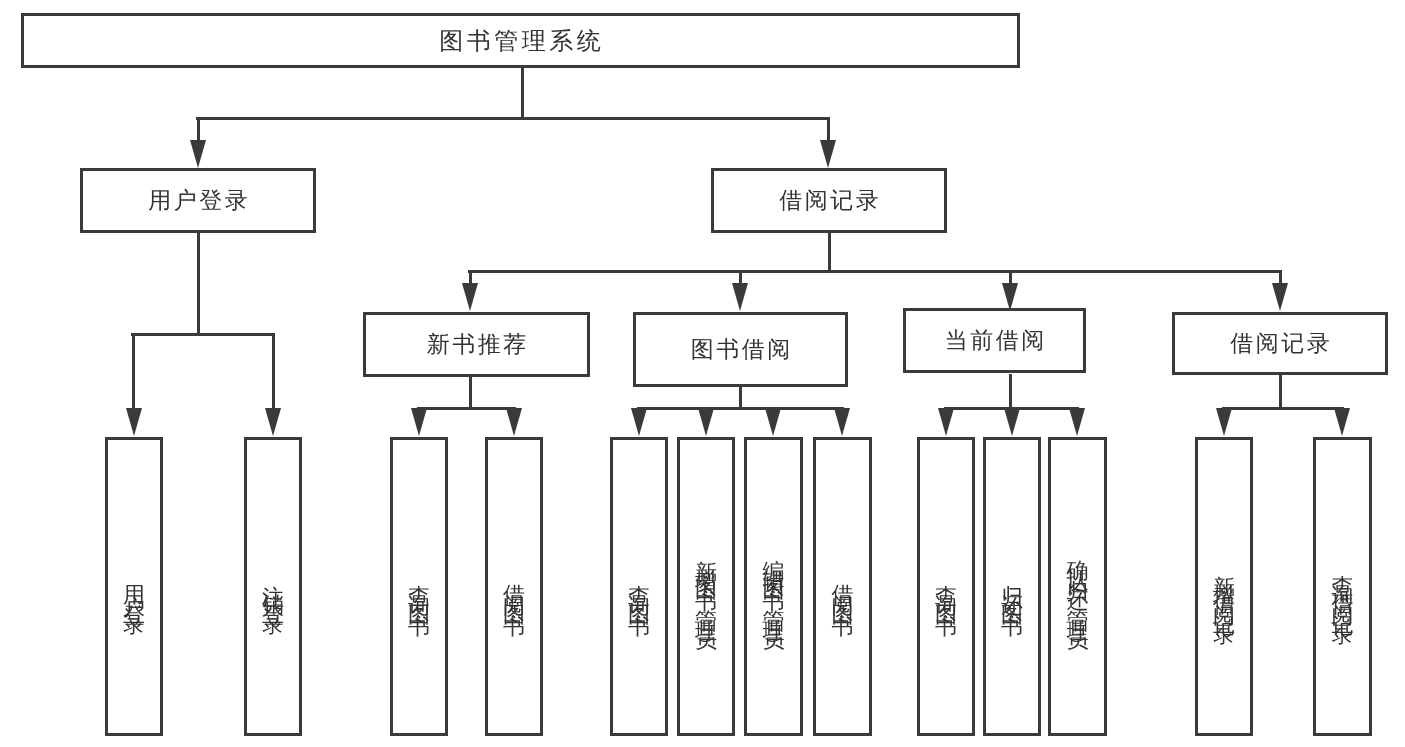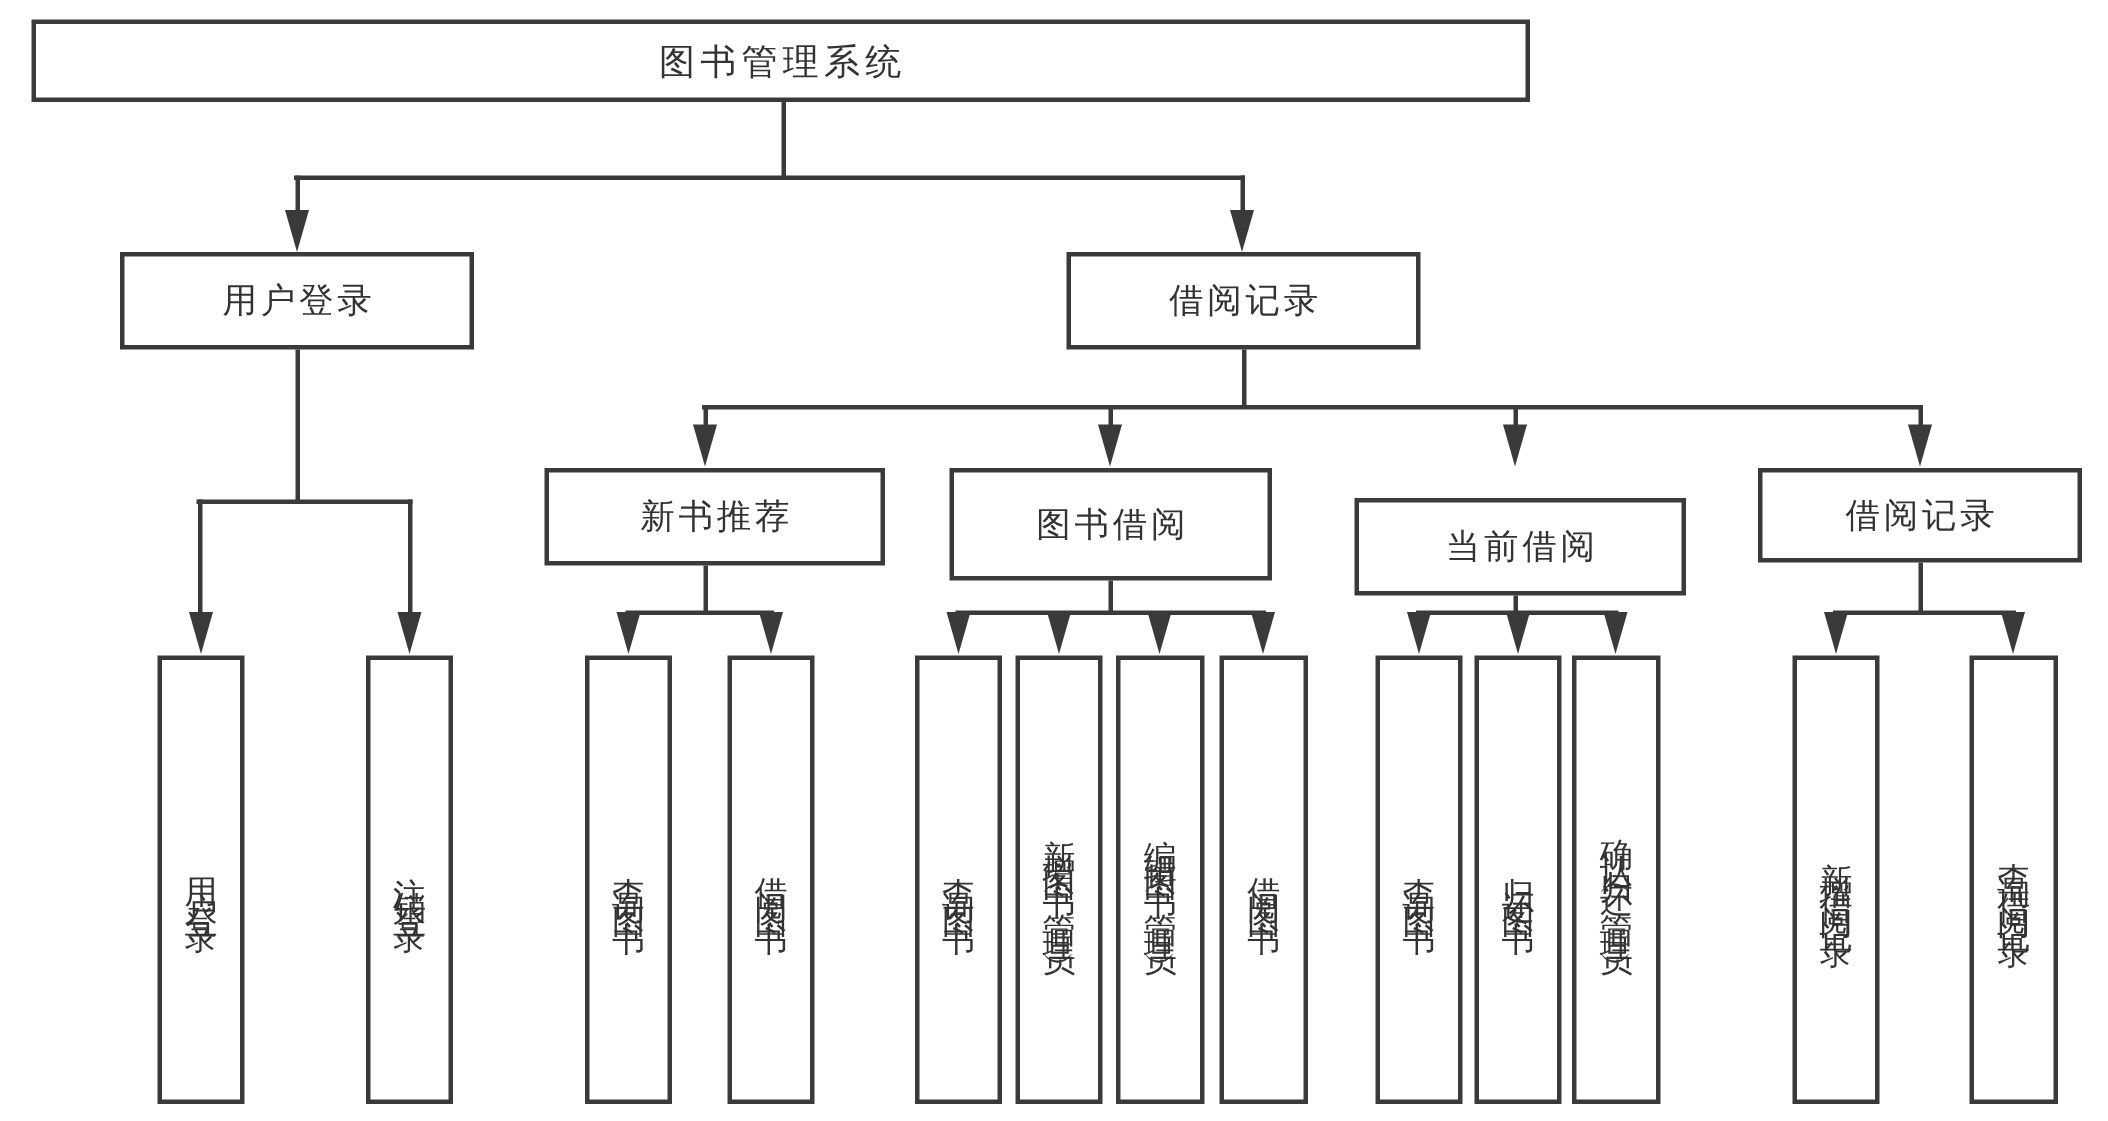--- a/index.html
+++ b/index.html
@@ -59,21 +59,21 @@
   <div class="node" style="left:711px;top:168px;width:236px;height:65px">
     <span class="txt">借阅记录</span>
   </div>
 
   <div class="node" style="left:363px;top:312px;width:227px;height:65px">
     <span class="txt">新书推荐</span>
   </div>
   <div class="node" style="left:633px;top:312px;width:215px;height:75px">
     <span class="txt">图书借阅</span>
   </div>
-  <div class="node" style="left:903px;top:332px;width:221px;height:65px">
+  <div class="node" style="left:903px;top:308px;width:183px;height:65px">
     <span class="txt">当前借阅</span>
   </div>
   <div class="node" style="left:1172px;top:312px;width:216px;height:63px">
     <span class="txt">借阅记录</span>
   </div>
 
   <div class="node leaf" style="left:105px;top:437px;width:58px;height:299px">
     <span class="vtxt">用户登录</span>
   </div>
   <div class="node leaf" style="left:244px;top:437px;width:58px;height:299px">

